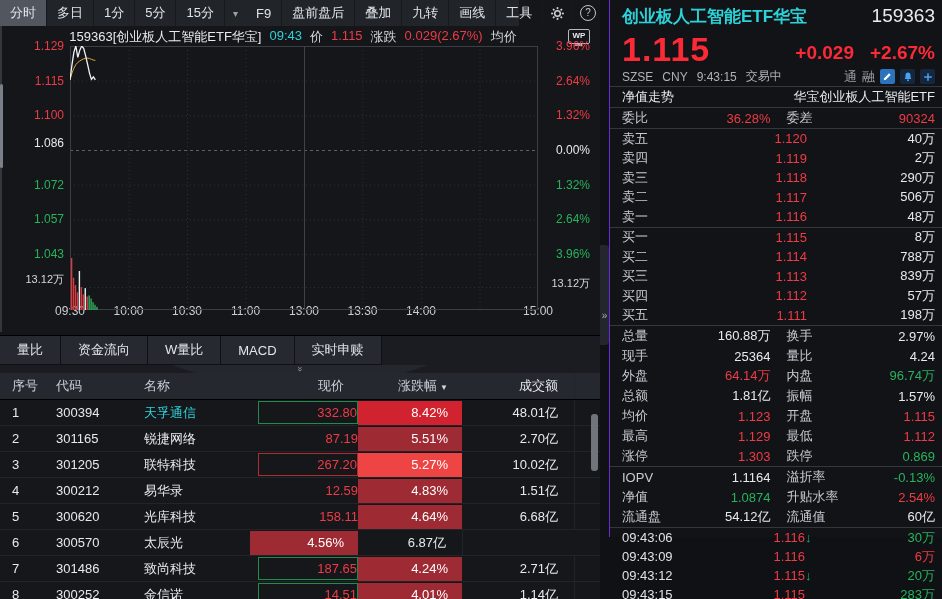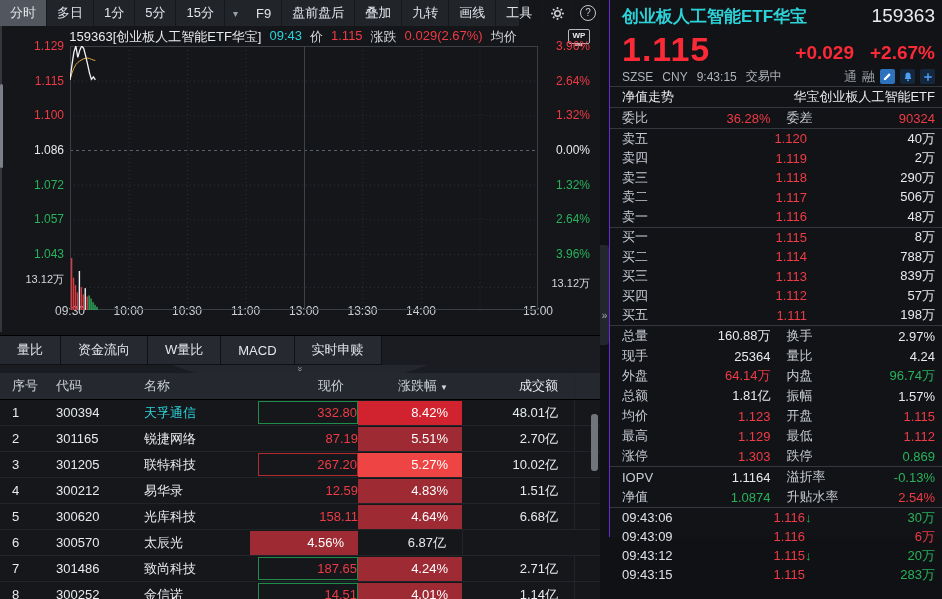--- a/index.html
+++ b/index.html
@@ -152,21 +152,21 @@
       <span class="red">1.115</span>
       <span class="ch-lab">涨跌</span>
       <span class="red">0.029(2.67%)</span>
       <span class="ch-lab">均价</span>
     </div>
     <div class="wp-badge">WP</div>
     <div id="axis-left">
         <div class="ax-lab red" style="top: 13px;">1.129</div>
         <div class="ax-lab red" style="top: 47.6667px;">1.115</div>
         <div class="ax-lab red" style="top: 82.3333px;">1.100</div>
-        <div class="ax-lab white" style="top: 117px;">1.086</div>
+        <div class="ax-lab white" style="top: 110px;">1.086</div>
         <div class="ax-lab green" style="top: 151.667px;">1.072</div>
         <div class="ax-lab green" style="top: 186.333px;">1.057</div>
         <div class="ax-lab green" style="top: 221px;">1.043</div>
       </div>
     <div id="axis-right">
         <div class="ax-lab-r red" style="top: 13px;">3.96%</div>
         <div class="ax-lab-r red" style="top: 47.6667px;">2.64%</div>
         <div class="ax-lab-r red" style="top: 82.3333px;">1.32%</div>
         <div class="ax-lab-r white" style="top: 117px;">0.00%</div>
         <div class="ax-lab-r green" style="top: 151.667px;">1.32%</div>
@@ -501,20 +501,26 @@
         <span class="v1 white">1.1164</span>
         <span class="lab2">溢折率</span>
         <span class="v2 green">-0.13%</span>
       </div>
       <div class="prow">
         <span class="lab">净值</span>
         <span class="v1 green">1.0874</span>
         <span class="lab2">升贴水率</span>
         <span class="v2 red">2.54%</span>
       </div>
+      <div class="prow">
+        <span class="lab">流通盘</span>
+        <span class="v1 white">54.12亿</span>
+        <span class="lab2">流通值</span>
+        <span class="v2 white">60亿</span>
+      </div>
     </div>
   <div class="sep"></div>
   <div id="ticks">
       <div class="trow2">
         <span class="tt">09:43:06</span>
         <span class="pr red">1.116</span>
         <span class="arr green">↓</span>
         <span class="amt green">30万</span>
       </div>
       <div class="trow2">

